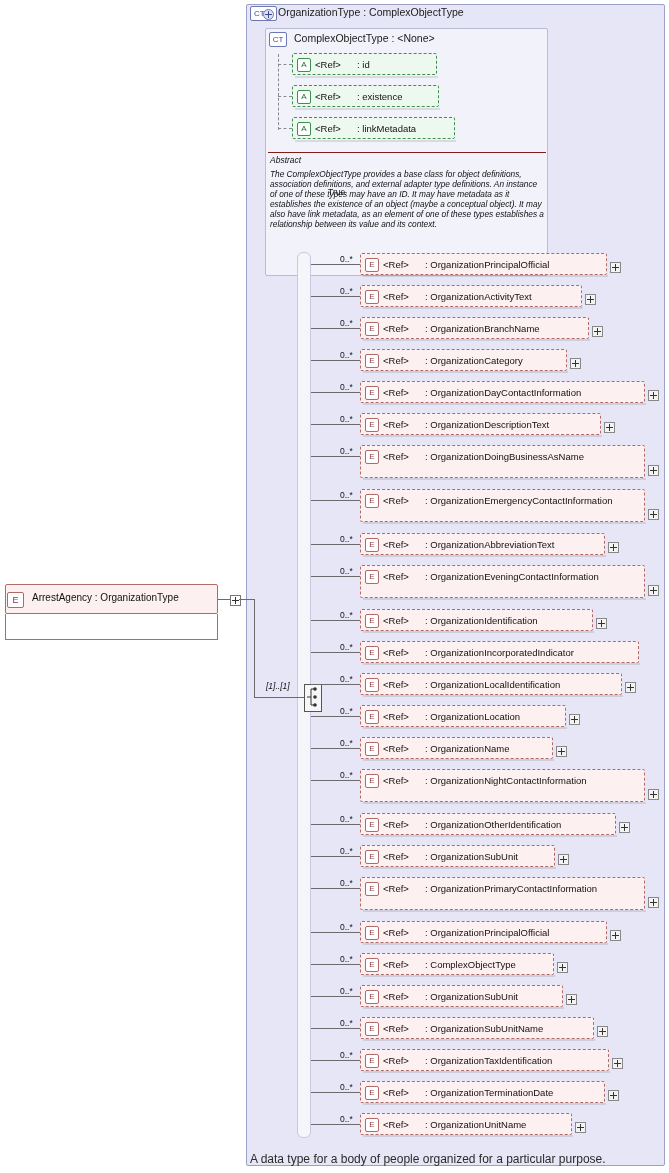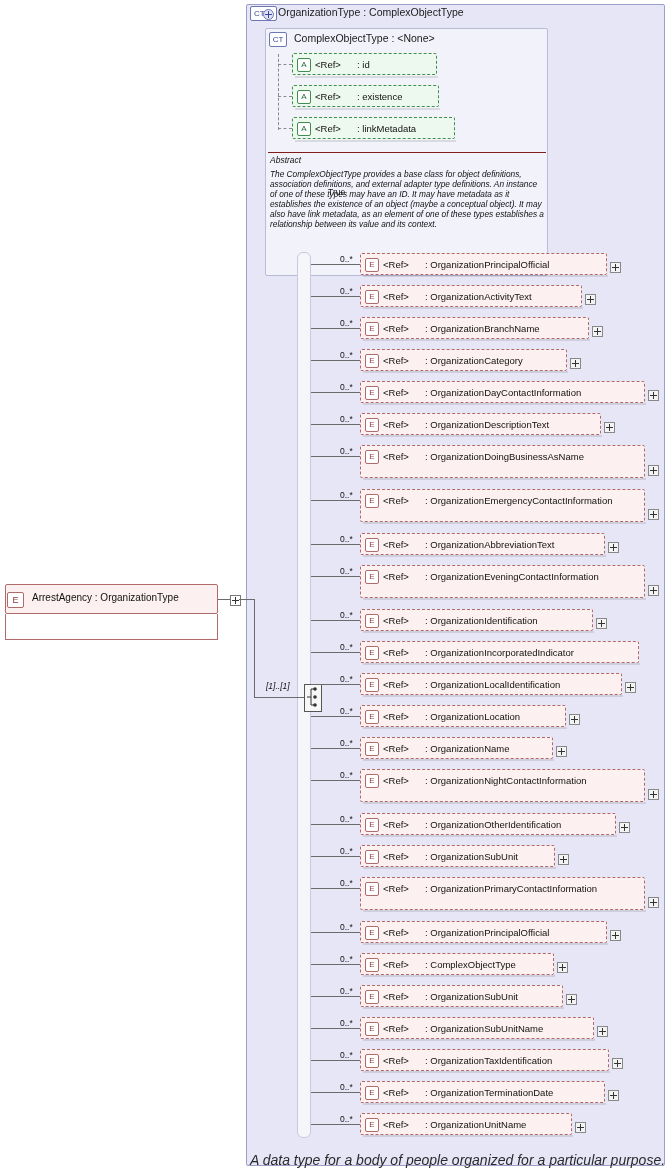--- a/index.html
+++ b/index.html
@@ -38,23 +38,22 @@
     top: 6px;
     font-size: 10.5px;
     color: #1a1a1a;
     white-space: nowrap;
   }
 
   .ct-footer {
     position: absolute;
     left: 250px;
     top: 1152px;
-    font-size: 14px;
+    font-size: 12px;
     color: #2a2a2a;
-    font-style: italic;
     white-space: nowrap;
   }
 
   
   .badge-ct {
     position: absolute;
     width: 27px;
     height: 15px;
     border: 1px solid #6d78b5;
     background: #ffffff;

